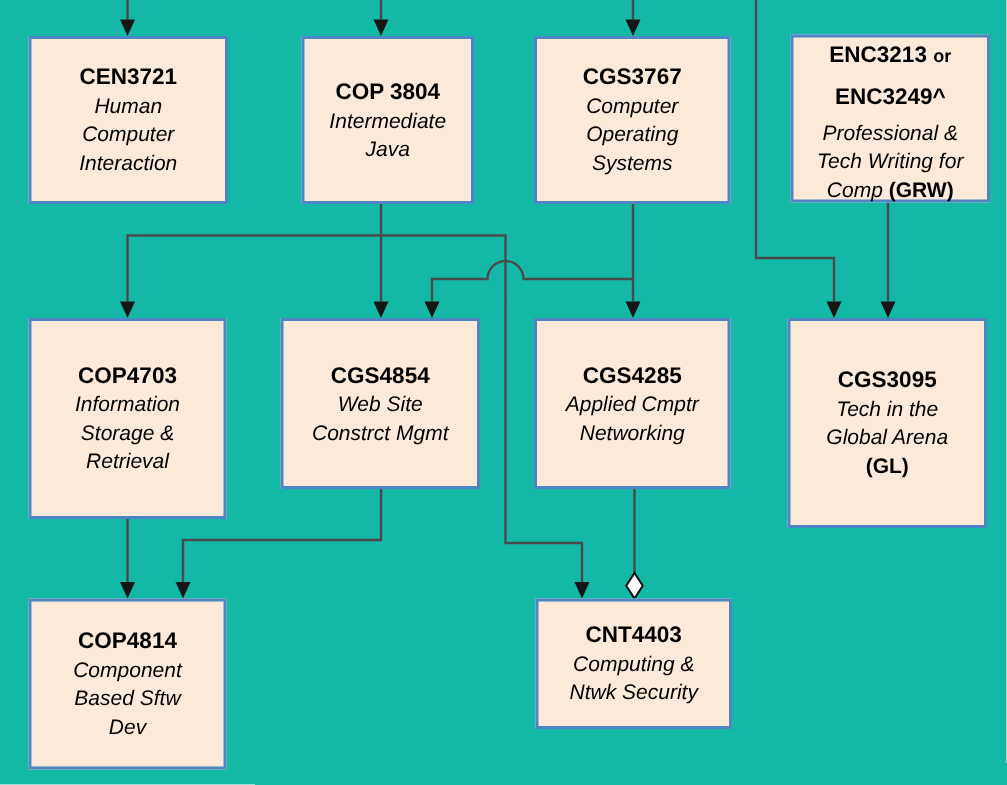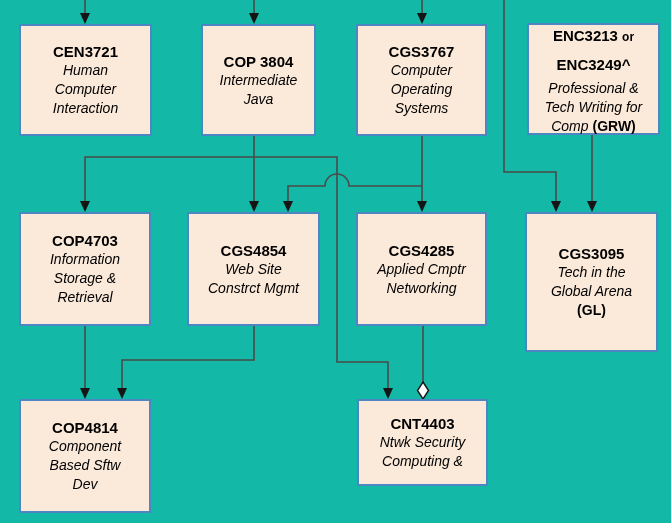--- a/index.html
+++ b/index.html
@@ -90,21 +90,21 @@
     </div>
     <div class="code">ENC3249^</div>
     <div class="title">Professional &amp;</div>
     <div class="title">Tech Writing for</div>
     <div class="title">
       <span>Comp</span>
       <span class="upright-bold">(GRW)</span>
     </div>
   </div>
 
-  <div class="node" style="left:19px;top:212px;width:132px;height:114px">
+  <div class="node" style="left:19px;top:212px;width:132px;height:134px">
     <div class="code">COP4703</div>
     <div class="title">Information</div>
     <div class="title">Storage &amp;</div>
     <div class="title">Retrieval</div>
   </div>
 
   <div class="node" style="left:187px;top:212px;width:133px;height:114px">
     <div class="code">CGS4854</div>
     <div class="title">Web Site</div>
     <div class="title">Constrct Mgmt</div>
@@ -125,17 +125,17 @@
 
   <div class="node" style="left:19px;top:399px;width:132px;height:114px">
     <div class="code">COP4814</div>
     <div class="title">Component</div>
     <div class="title">Based Sftw</div>
     <div class="title">Dev</div>
   </div>
 
   <div class="node" style="left:357px;top:399px;width:131px;height:87px">
     <div class="code">CNT4403</div>
+    <div class="title">Computing &amp;</div>
     <div class="title">Ntwk Security</div>
-    <div class="title">Computing &amp;</div>
   </div>
 
 </div>
 
 </body></html>

